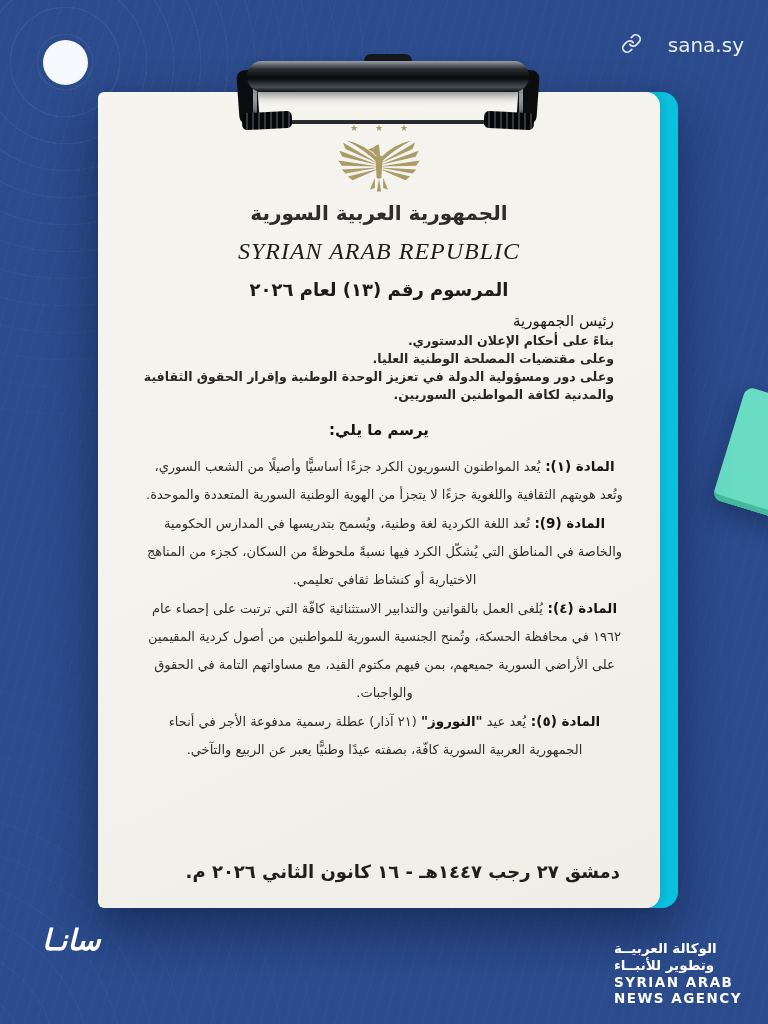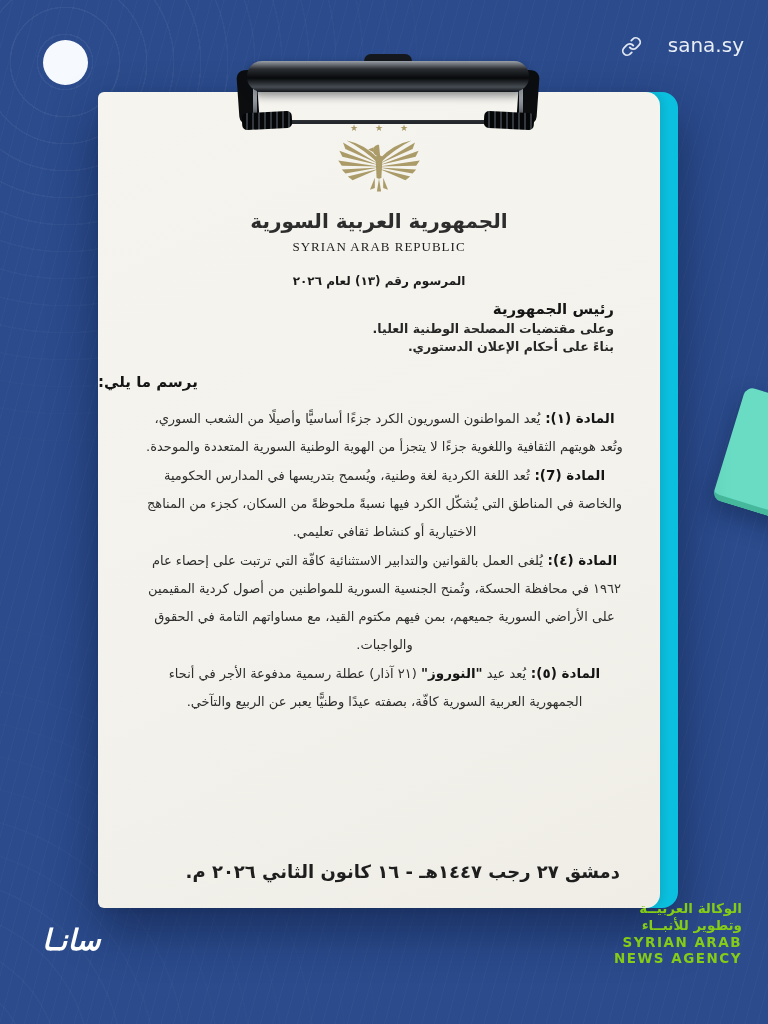--- a/index.html
+++ b/index.html
@@ -21,21 +21,21 @@
   .bg-rings2{position:absolute;left:-620px;top:520px;width:1100px;height:1100px;
     background:repeating-radial-gradient(circle at center,rgba(255,255,255,.035) 0 1.5px,transparent 1.5px 32px);
     -webkit-mask-image:radial-gradient(circle,#000 0%,transparent 70%);
             mask-image:radial-gradient(circle,#000 0%,transparent 70%);}
   .bg-circle{position:absolute;left:43px;top:40px;width:45px;height:45px;border-radius:50%;background:#f6f9fd;}
   .mint-card{position:absolute;left:726px;top:404px;width:140px;height:118px;border-radius:9px;
     background:var(--mint);border-bottom:6px solid var(--mint-edge);transform:rotate(17deg);
     box-shadow:0 10px 22px rgba(8,20,50,.35);}
 
   
-  .site-link{position:absolute;right:24px;top:33px;display:flex;align-items:flex-end;gap:26px;
+  .site-link{position:absolute;right:24px;top:33px;display:flex;align-items:flex-start;gap:26px;
     color:var(--light);font-size:20px;text-decoration:none;}
   .site-link svg{display:block;}
 
   
   .board{position:absolute;left:98px;top:92px;width:580px;height:816px;border-radius:16px;
     background:var(--cyan);box-shadow:0 22px 48px rgba(4,14,40,.45);}
   .paper{position:absolute;left:98px;top:92px;width:562px;height:816px;border-radius:6px 14px 14px 6px;
     background:linear-gradient(155deg,#f5f4ef 0%,var(--paper) 55%,#efede6 100%);
     box-shadow:3px 0 7px rgba(20,40,60,.12);color:var(--ink);}
 
@@ -52,39 +52,39 @@
   .clip-wire{position:absolute;left:8px;top:34px;}
   .clip-grip{position:absolute;top:58px;width:50px;height:17px;border-radius:5px;
     background:repeating-linear-gradient(90deg,#050607 0 4px,#33383e 4px 6px);}
   .clip-grip.left{left:5px;transform:rotate(-3deg);}
   .clip-grip.right{right:5px;transform:rotate(3deg);}
 
   
   .emblem{padding-top:31px;text-align:center;}
   .stars{font-size:9px;letter-spacing:7px;color:var(--gold);line-height:10px;text-indent:7px;}
   .eagle{margin-top:1px;}
-  .title-ar{font-size:20px;font-weight:bold;color:#2d2d2d;line-height:26px;margin-top:10px;}
-  .title-en{font-family:"Liberation Serif","DejaVu Serif",serif;font-size:13px;letter-spacing:1px;
-    color:#1d1d1d;line-height:23px;margin-top:1px;}
-  .decree-title{text-align:center;font-size:12px;font-weight:bold;margin-top:16px;color:#1a1a1a;}
+  .title-ar{font-size:20px;font-weight:bold;color:#2d2d2d;line-height:26px;margin-top:2px;}
+  .title-en{font-family:"Liberation Serif","DejaVu Serif",serif;font-size:24px;letter-spacing:1px;
+    color:#1d1d1d;line-height:23px;margin-top:14px;font-style:italic;}
+  .decree-title{text-align:center;font-size:18px;font-weight:bold;margin-top:16px;color:#1a1a1a;}
   .preamble{direction:rtl;text-align:right;margin:10px 46px 0 40px;}
-  .issuer{font-size:15px;font-weight:bold;line-height:22px;color:#151515;}
+  .issuer{font-size:15px;font-weight:normal;line-height:22px;color:#151515;}
   .preamble-line{font-size:12.5px;font-weight:bold;line-height:18px;color:#262626;}
-  .enactment{text-align:left;font-size:15px;font-weight:bold;margin-top:17px;color:#151515;}
+  .enactment{text-align:center;font-size:15px;font-weight:bold;margin-top:17px;color:#151515;}
   .articles{direction:rtl;text-align:center;margin:13px 37px 0 48px;font-size:13px;line-height:28px;color:#2e2e2e;}
   .articles b{color:#141414;font-size:13.5px;}
   .articles b.lbl::after{content:"\00a0";}
   .dateline{position:absolute;right:40px;bottom:26px;direction:rtl;font-size:18px;font-weight:bold;color:#1e1e1e;}
 
   
   .sana-logo{position:absolute;left:42px;top:924px;color:#fff;}
   .sana-ar{direction:rtl;font-size:29px;font-weight:bold;line-height:32px;letter-spacing:1px;font-style:italic;}
   .sana-en{position:relative;font-size:33px;font-weight:bold;line-height:34px;letter-spacing:2px;margin-top:2px;}
   .sana-dot{position:absolute;left:-1px;bottom:-2px;width:9px;height:9px;border-radius:50%;background:#35c4ea;}
-  .agency{position:absolute;right:26px;top:900px;text-align:right;color:#84cc16;}
+  .agency{position:absolute;right:26px;top:940px;text-align:left;color:#ffffff;}
   .agency .ar{direction:rtl;font-size:13.5px;font-weight:bold;line-height:17px;}
   .agency .en{font-size:13.5px;font-weight:bold;letter-spacing:1.5px;line-height:16px;}
   .agency .en.first{}
 </style>
 </head>
 <body>
 
 <div class="stage">
   <div class="bg-stripes"></div>
   <div class="bg-rings"></div>
@@ -139,29 +139,30 @@
         </g>
       </svg>
       <div class="title-ar" dir="rtl">الجمهورية العربية السورية</div>
       <div class="title-en">SYRIAN ARAB REPUBLIC</div>
     </div>
 
     <div class="decree-title" dir="rtl">المرسوم رقم (١٣) لعام ٢٠٢٦</div>
 
     <div class="preamble">
       <div class="issuer">رئيس الجمهورية</div>
+      <div class="preamble-line">بناءً على أحكام الإعلان الدستوري.</div>
       <div class="preamble-line">وعلى مقتضيات المصلحة الوطنية العليا.</div>
-      <div class="preamble-line">بناءً على أحكام الإعلان الدستوري.</div>
+      <div class="preamble-line">وعلى دور ومسؤولية الدولة في تعزيز الوحدة الوطنية وإقرار الحقوق الثقافية والمدنية لكافة المواطنين السوريين.</div>
     </div>
 
     <div class="enactment" dir="rtl">يرسم ما يلي:</div>
 
     <div class="articles">
       <p class="article"><b class="lbl">المادة (١):</b><span>يُعد المواطنون السوريون الكرد جزءًا أساسيًّا وأصيلًا من الشعب السوري، وتُعد هويتهم الثقافية واللغوية جزءًا لا يتجزأ من الهوية الوطنية السورية المتعددة والموحدة.</span></p>
-      <p class="article"><b class="lbl">المادة (7):</b><span>تُعد اللغة الكردية لغة وطنية، ويُسمح بتدريسها في المدارس الحكومية والخاصة في المناطق التي يُشكّل الكرد فيها نسبةً ملحوظةً من السكان، كجزء من المناهج الاختيارية أو كنشاط ثقافي تعليمي.</span></p>
+      <p class="article"><b class="lbl">المادة (9):</b><span>تُعد اللغة الكردية لغة وطنية، ويُسمح بتدريسها في المدارس الحكومية والخاصة في المناطق التي يُشكّل الكرد فيها نسبةً ملحوظةً من السكان، كجزء من المناهج الاختيارية أو كنشاط ثقافي تعليمي.</span></p>
       <p class="article"><b class="lbl">المادة (٤):</b><span>يُلغى العمل بالقوانين والتدابير الاستثنائية كافّة التي ترتبت على إحصاء عام ١٩٦٢ في محافظة الحسكة، وتُمنح الجنسية السورية للمواطنين من أصول كردية المقيمين على الأراضي السورية جميعهم، بمن فيهم مكتوم القيد، مع مساواتهم التامة في الحقوق والواجبات.</span></p>
       <p class="article"><b class="lbl">المادة (٥):</b><span>يُعد عيد </span><b>"النوروز"</b><span> (٢١ آذار) عطلة رسمية مدفوعة الأجر في أنحاء الجمهورية العربية السورية كافّة، بصفته عيدًا وطنيًّا يعبر عن الربيع والتآخي.</span></p>
     </div>
 
     <div class="dateline">دمشق ٢٧ رجب ١٤٤٧هـ - ١٦ كانون الثاني ٢٠٢٦ م.</div>
   </div>
 
   <div class="clip">
     <div class="clip-tab"></div>
     <div class="clip-arm left"></div>

